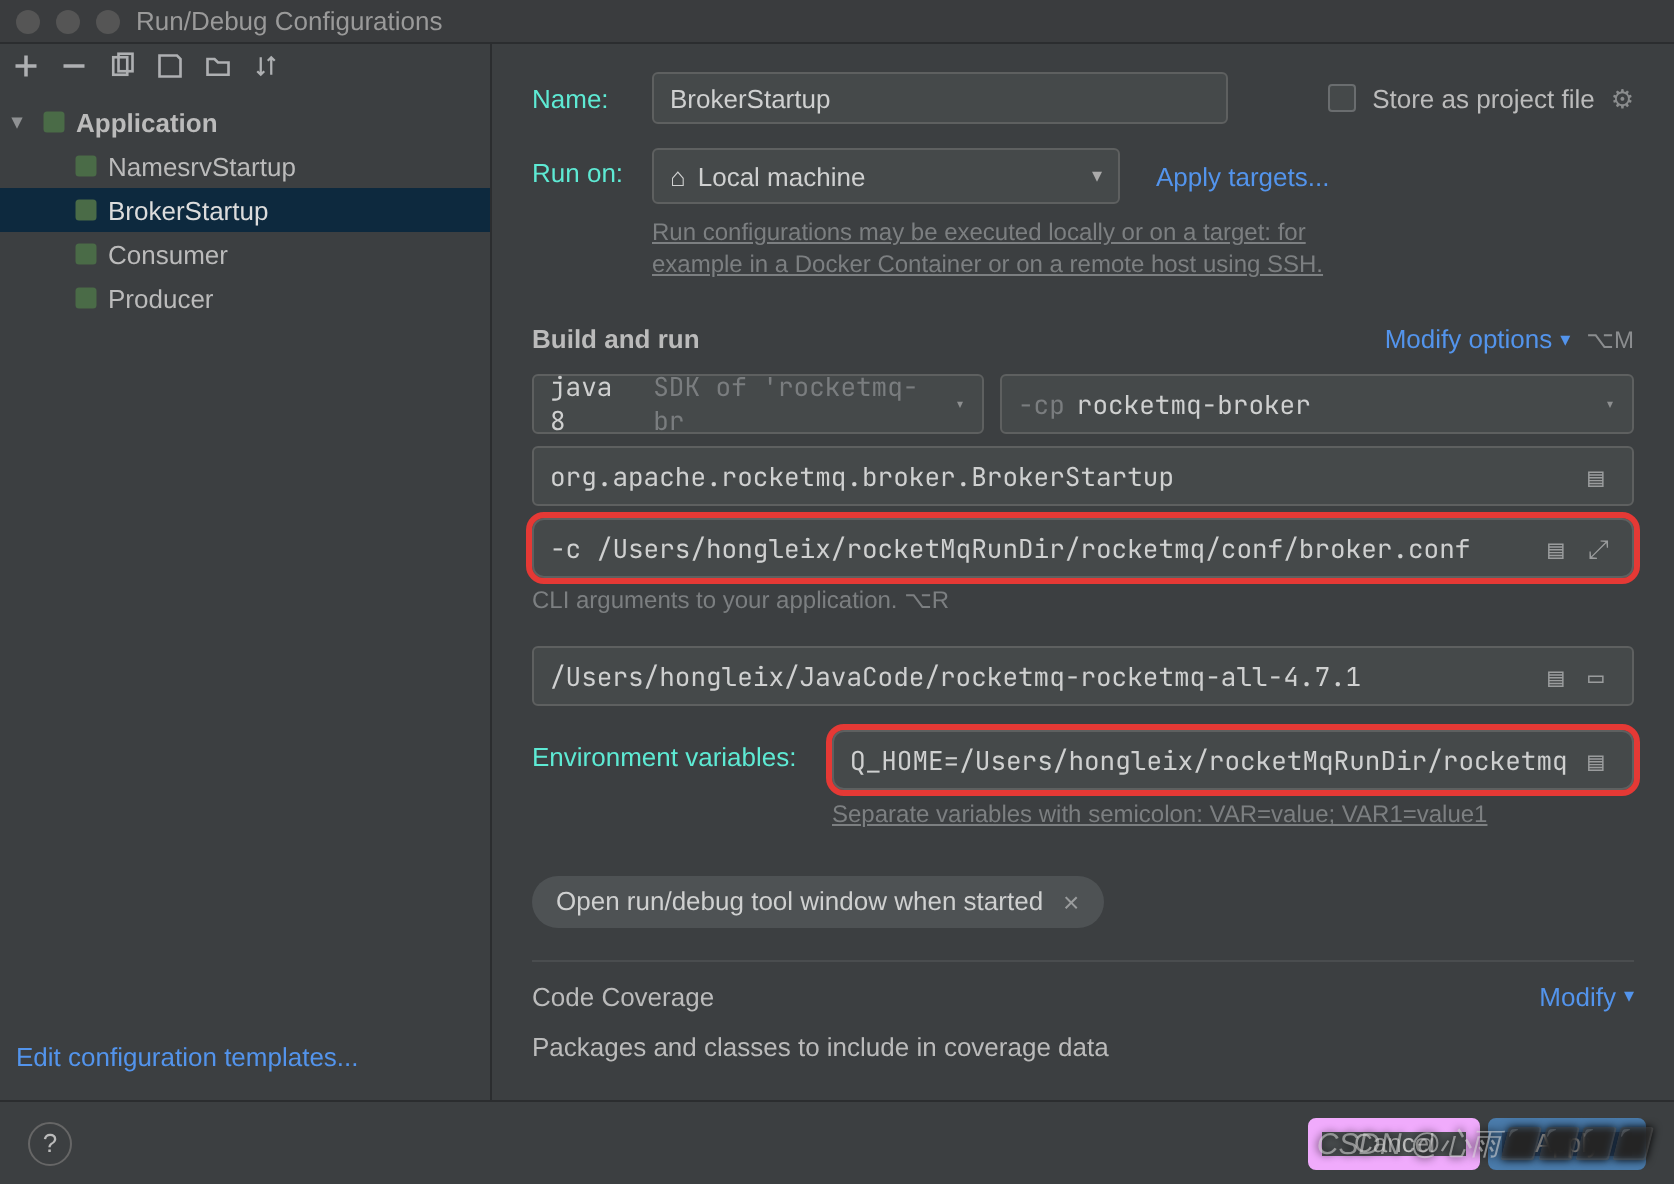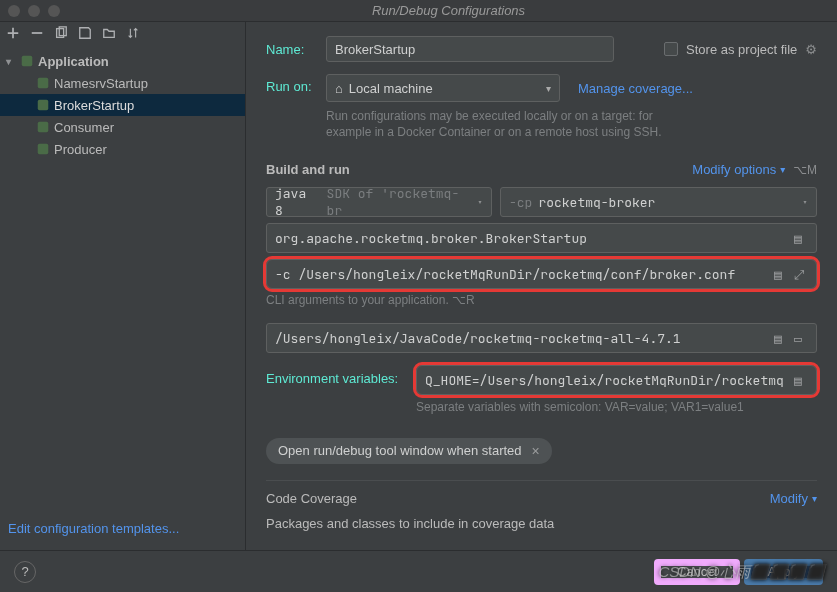--- a/index.html
+++ b/index.html
@@ -10,21 +10,21 @@
     font-size: 13px; color: #bbbbbb;
     overflow: hidden;
     position: relative;
   }
   .titlebar {
     height: 22px; background: #3a3c3e;
     display: flex; align-items: center; gap: 8px; padding: 0 8px;
     border-bottom: 1px solid #2b2d2f;
   }
   .traffic { width: 12px; height: 12px; border-radius: 6px; background: #555; }
-  .title-text { flex: 1; text-align: center; color: #9a9a9a; font-size: 13px; font-style: italic; }
+  .title-text { flex: 1; text-align: left; color: #9a9a9a; font-size: 13px; }
   .main { display: flex; height: 528px; }
   
   .sidebar { width: 246px; background: #3c3f41; border-right: 1px solid #2b2d2f; }
   .side-toolbar { height: 24px; display: flex; align-items: center; gap: 10px; padding: 0 6px; color: #aeb0b2; }
   .side-toolbar svg { width: 14px; height: 14px; }
   .tree { padding-top: 4px; }
   .tree-row { display: flex; align-items: center; height: 22px; padding-left: 6px; gap: 4px; color: #bbbbbb; }
   .tree-row.root { font-weight: bold; }
   .tree-row.child { padding-left: 36px; }
   .tree-row.selected { background: #0d293e; color: #dcdcdc; }
@@ -40,21 +40,21 @@
     font-family: inherit;
   }
   .input.name { width: 288px; }
   .select {
     background: #45494a; border: 1px solid #5e6060; color: #cfd0d0;
     height: 28px; padding: 0 8px; border-radius: 3px;
     display: flex; align-items: center; gap: 6px; justify-content: space-between;
   }
   .select .chev { color: #aaa; font-size: 10px; }
   .link { color: #5394ec; cursor: pointer; }
-  .hint { color: #7c7f81; font-size: 12px; line-height: 1.35; }
+  .hint { color: #7c7f81; font-size: 12px; line-height: 1.35; text-decoration: underline; }
   .section-head { display: flex; align-items: center; justify-content: space-between; margin: 22px 0 10px; }
   .section-title { font-weight: bold; color: #bbbbbb; }
   .modify { color: #5394ec; display: flex; align-items: center; gap: 4px; }
   .shortcut { color: #8b8d8f; font-size: 12px; }
   .mono-input {
     background: #45494a; border: 1px solid #5e6060; color: #cfd0d0;
     height: 30px; padding: 0 8px; border-radius: 3px;
     font-family: "JetBrains Mono", Menlo, monospace; font-size: 13px;
     display: flex; align-items: center; gap: 6px; position: relative;
   }
@@ -182,21 +182,21 @@
       <span class="label" style="width:60px;padding-top:5px">Run on:</span>
       <div style="flex:1">
         <div style="display:flex;align-items:center;gap:18px">
           <div class="select" style="width:234px">
             <span style="display:flex;align-items:center;gap:6px">
               <span>⌂</span>
               <span>Local machine</span>
             </span>
             <span class="chev">▾</span>
           </div>
-          <span class="link">Manage coverage...</span>
+          <span class="link">Apply targets...</span>
         </div>
         <div class="hint" style="margin-top:6px;max-width:340px">Run configurations may be executed locally or on a target: for example in a Docker Container or on a remote host using SSH.</div>
       </div>
     </div>
 
     <div class="section-head">
       <span class="section-title">Build and run</span>
       <span style="display:flex;align-items:center;gap:8px">
         <span class="modify">
           <span>Modify options</span>

